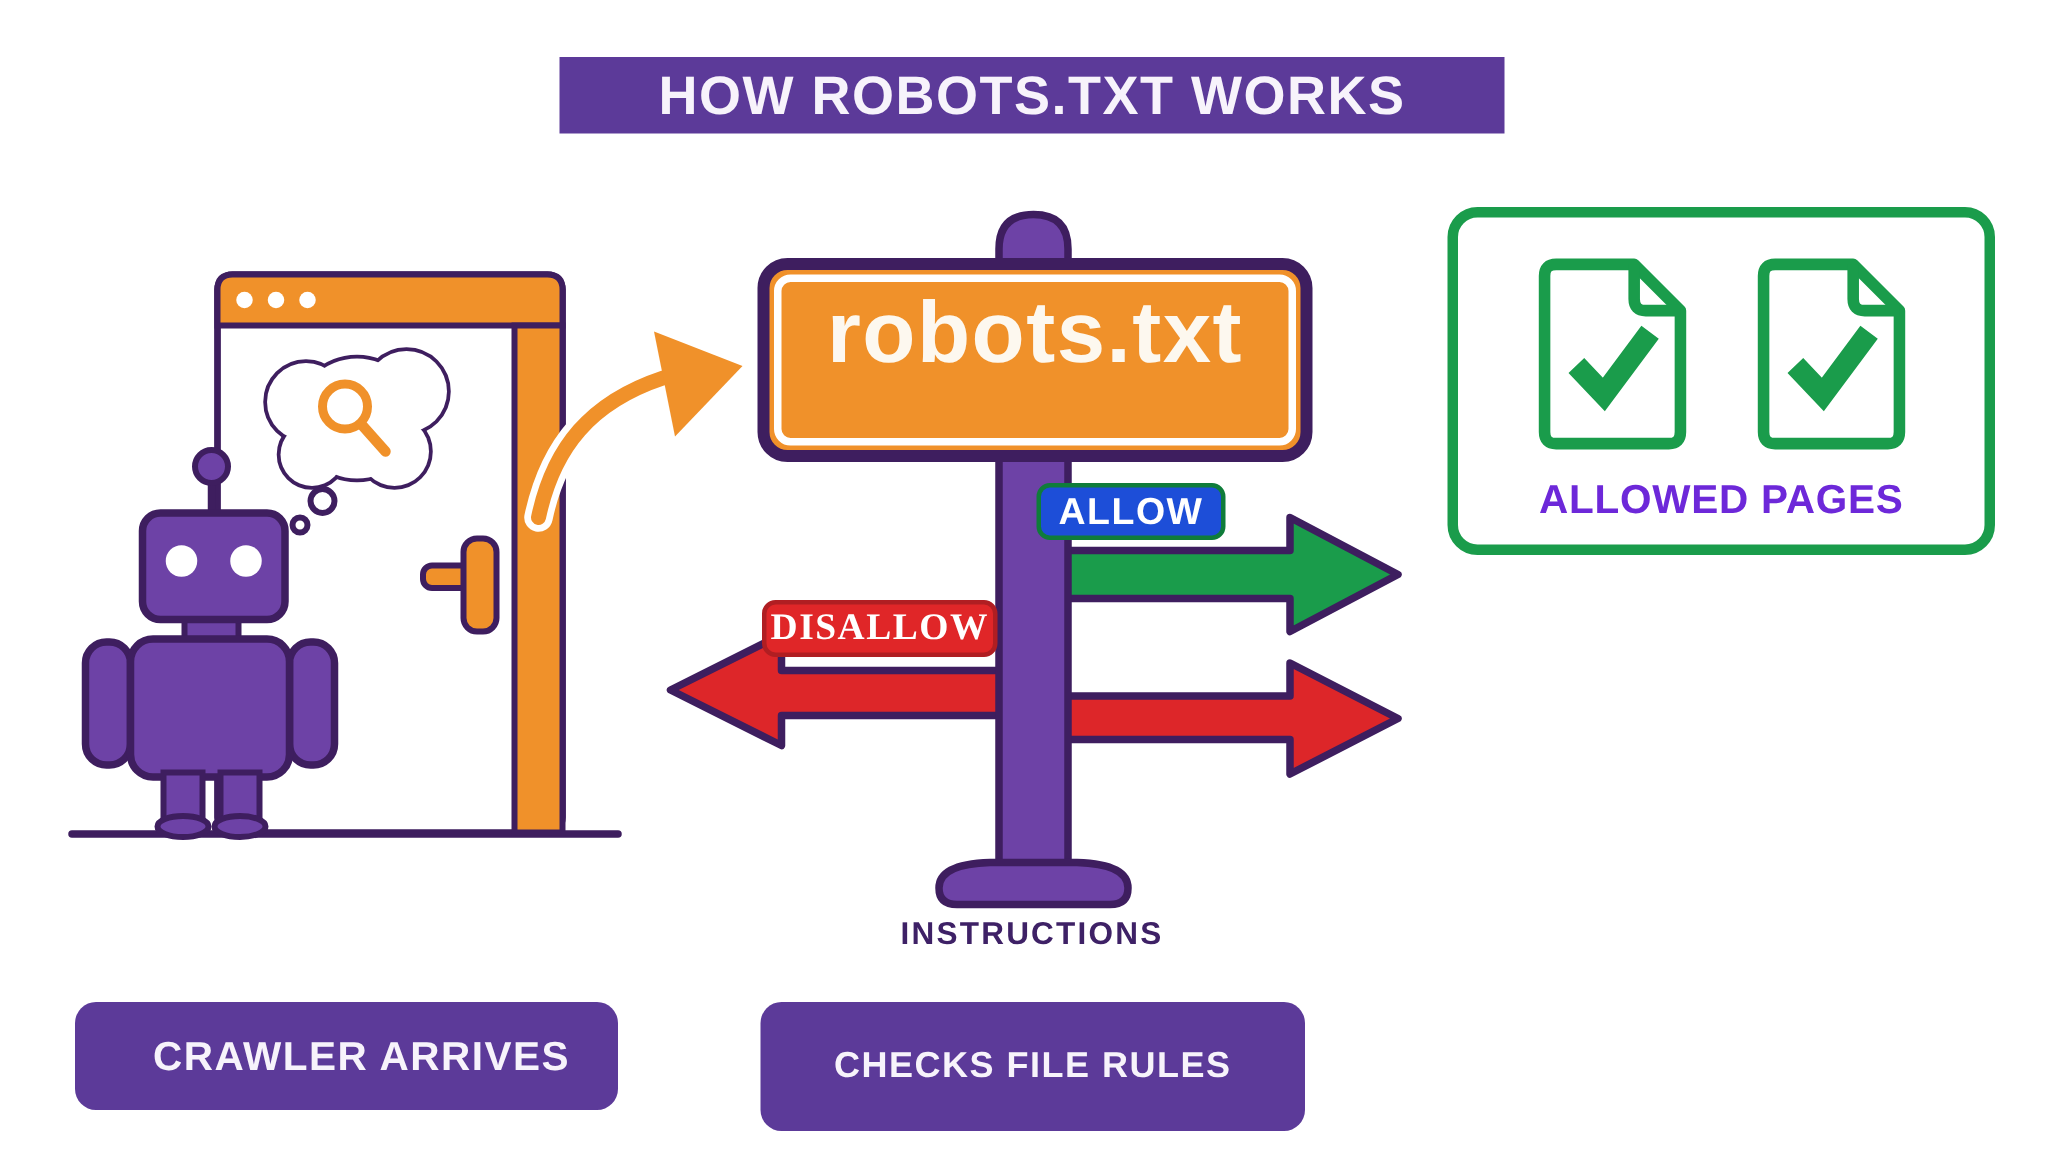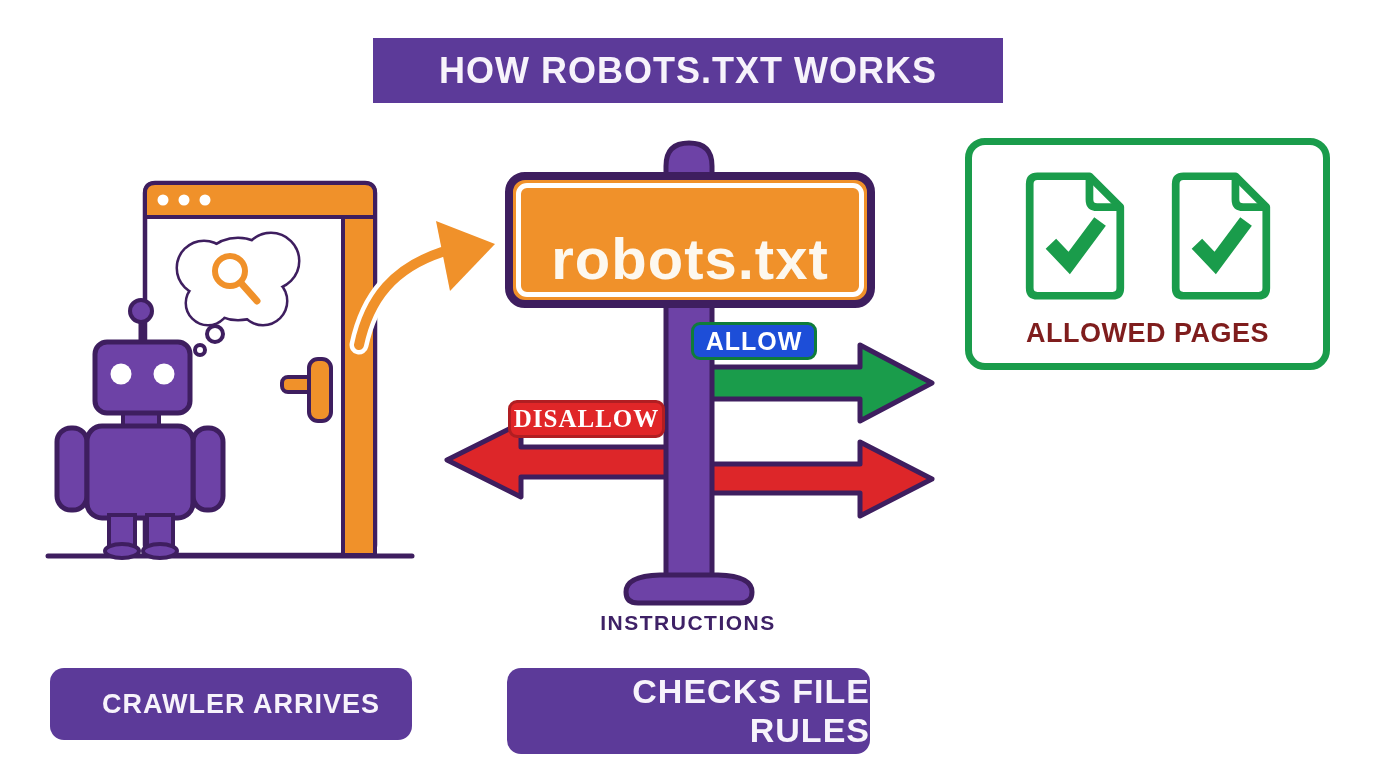--- a/index.html
+++ b/index.html
@@ -3,33 +3,33 @@
 <meta charset="utf-8">
 <style>
   html,body{margin:0;padding:0;background:#fff;}
   #stage{
     position:relative;width:1376px;height:768px;background:#ffffff;
     font-family:"Liberation Sans",sans-serif;overflow:hidden;
   }
   .abs{position:absolute;}
   
   .title-banner{
-    left:373px;top:38px;width:630px;height:65px;background:#5c3a99;
+    left:373px;top:38px;width:630px;height:51px;background:#5c3a99;
     display:flex;align-items:center;justify-content:center;
     color:#f7f3fb;font-size:36px;font-weight:700;letter-spacing:1px;
   }
   
   .sign{
     left:505px;top:172px;width:370px;height:136px;box-sizing:border-box;
     background:#f0912a;border:8px solid #3e1e5f;border-radius:20px;
     display:flex;align-items:center;justify-content:center;z-index:3;
   }
   .sign-ring{
     position:absolute;inset:3px;border:5px solid #ffffff;border-radius:11px;
-    display:flex;align-items:flex-end;justify-content:center;
+    display:flex;align-items:flex-start;justify-content:center;
   }
   .sign-text{color:#fdf8ef;font-size:58px;font-weight:700;letter-spacing:1px;}
   
   .badge{
     box-sizing:border-box;border-radius:9px;display:flex;align-items:center;justify-content:center;
     color:#ffffff;font-weight:700;font-size:25px;letter-spacing:1px;z-index:4;
   }
   .allow-badge{left:691px;top:322px;width:126px;height:38px;background:#1d4ed8;border:3px solid #0f7c3a;}
   .disallow-badge{left:508px;top:400px;width:157px;height:38px;background:#e02628;border:3px solid #b01e22;font-family:Liberation Serif, serif;}
   .instructions{
@@ -38,30 +38,30 @@
   }
   
   .result-box{
     box-sizing:border-box;border-radius:20px;background:#ffffff;
     display:flex;flex-direction:column;align-items:center;z-index:2;
   }
   .allowed-box{left:965px;top:138px;width:365px;height:232px;border:7px solid #1a9c4b;padding-top:22px;}
   .blocked-box{left:965px;top:395px;width:365px;height:240px;border:7px solid #d7282d;padding-top:22px;}
   .doc-row{display:flex;gap:40px;}
   .box-label{font-size:27px;font-weight:700;letter-spacing:0.5px;margin-top:13px;}
-  .allowed-box .box-label{color:#7f1d1d;}
+  .allowed-box .box-label{color:#6d28d9;}
   .blocked-box .box-label{color:#d7282d;}
   
   .step{
     box-sizing:border-box;background:#5c3a99;border-radius:14px;z-index:2;
     display:flex;flex-direction:column;align-items:center;justify-content:center;
     color:#f7f3fb;font-weight:700;text-align:center;
   }
   .step-1{left:50px;top:668px;width:362px;height:72px;font-size:27px;letter-spacing:1px;padding-left:20px;}
-  .step-2{left:507px;top:668px;width:363px;height:86px;font-size:34px;letter-spacing:1px;text-align:right;}
+  .step-2{left:507px;top:668px;width:363px;height:86px;font-size:24px;letter-spacing:1px;}
   .step-3{left:966px;top:666px;width:365px;height:76px;font-size:24px;letter-spacing:0.5px;line-height:1.15;}
   svg{position:absolute;}
 </style>
 </head>
 <body>
 
 <div id="stage">
 
   <div class="abs title-banner">
     <span>HOW ROBOTS.TXT WORKS</span>

